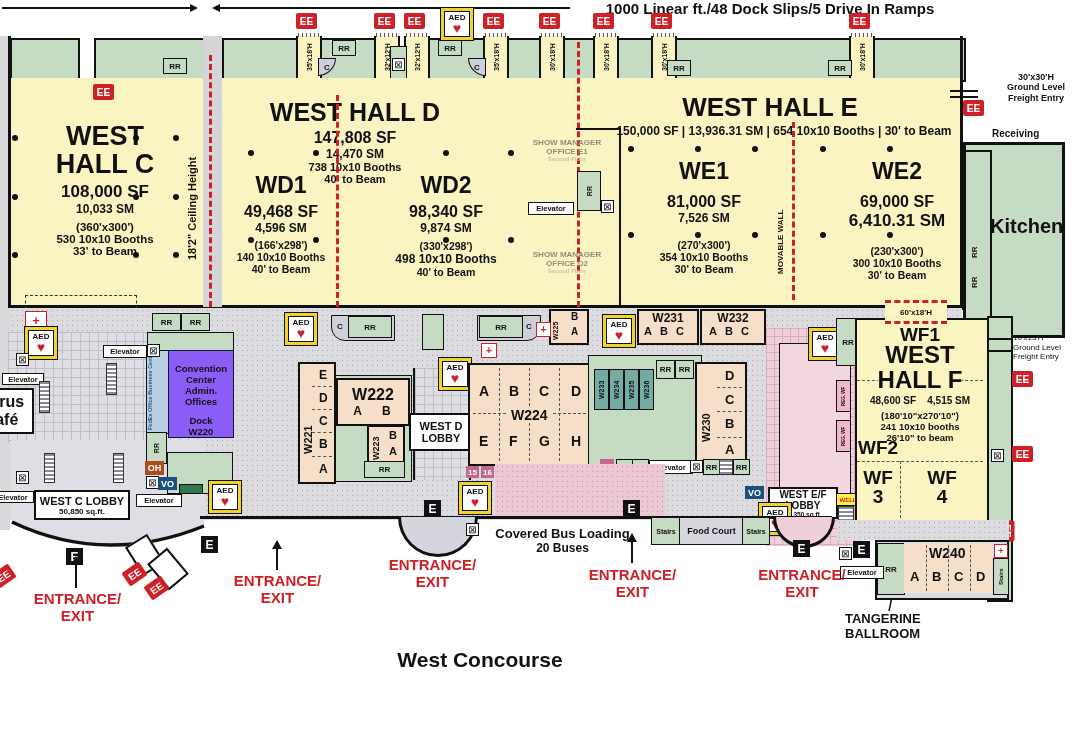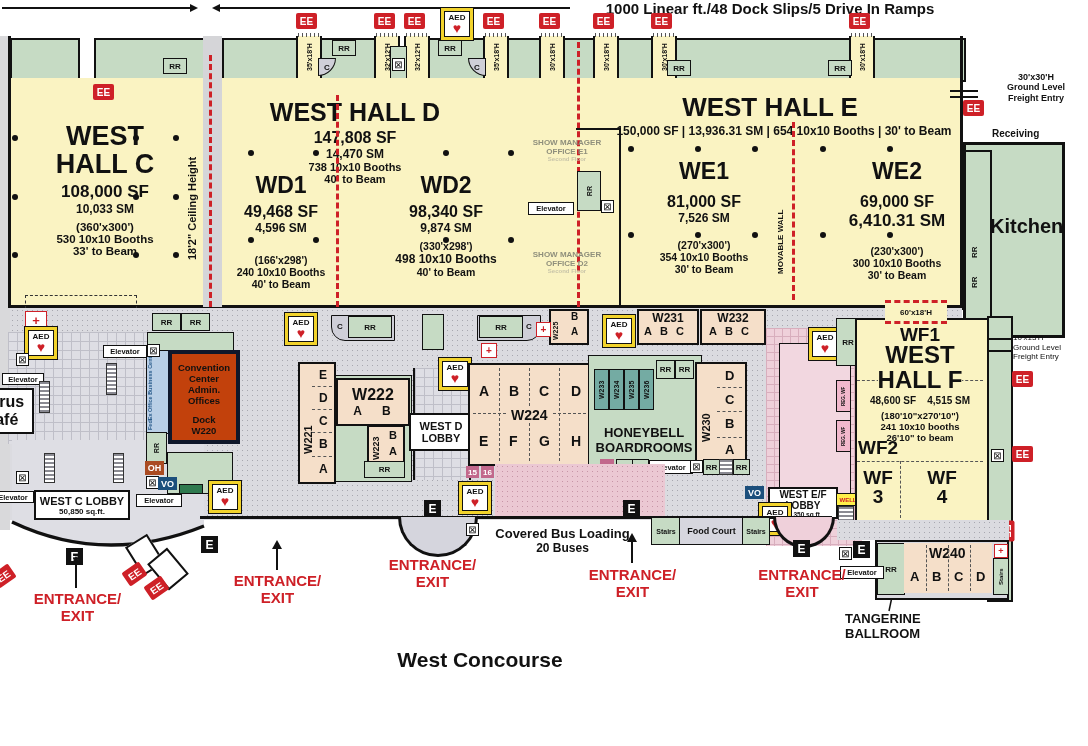--- a/index.html
+++ b/index.html
@@ -145,22 +145,22 @@
     <span class="b" style="font-size:25px">WEST HALL D</span>
     <span class="b" style="font-size:16px;margin-top:2px">147,808 SF</span>
     <span class="b" style="font-size:12px">14,470 SM</span>
     <span class="b" style="font-size:11px">738 10x10 Booths</span>
     <span class="b" style="font-size:11px">40' to Beam</span>
   </div>
   <div class="a flexc" style="left:225px;top:172px;width:112px">
     <span class="b" style="font-size:23px">WD1</span>
     <span class="b" style="font-size:16px;margin-top:4px">49,468 SF</span>
     <span class="b" style="font-size:12px">4,596 SM</span>
-    <span class="b" style="font-size:10.5px;margin-top:19px">(166'x298')</span>
-    <span class="b" style="font-size:10.5px">240 10x10 Booths</span>
+    <span class="b" style="font-size:10.5px;margin-top:4px">(166'x298')</span>
+    <span class="b" style="font-size:10.5px">140 10x10 Booths</span>
     <span class="b" style="font-size:10.5px">40' to Beam</span>
   </div>
   <div class="a dashr" style="left:336px;top:95px;height:212px"></div>
   <div class="a flexc" style="left:390px;top:172px;width:112px">
     <span class="b" style="font-size:23px">WD2</span>
     <span class="b" style="font-size:16px;margin-top:4px">98,340 SF</span>
     <span class="b" style="font-size:12px">9,874 SM</span>
     <span class="b" style="font-size:10.5px;margin-top:5px">(330'x298')</span>
     <span class="b" style="font-size:12px">498 10x10 Booths</span>
     <span class="b" style="font-size:10.5px">40' to Beam</span>
@@ -310,21 +310,21 @@
   </div>
   <div class="a room flexc" style="left:700px;top:309px;width:62px;height:32px">
     <span class="b" style="font-size:12px">W232</span>
     <span class="b" style="font-size:11px;letter-spacing:8px"><span>A</span><span>B</span><span>C</span></span>
   </div>
 
   <div class="a grn" style="left:147px;top:332px;width:85px;height:17px"></div>
   <div class="a" style="left:146px;top:350px;width:21px;height:82px;background:#B9CFE6;border:1px solid #111">
     <span class="vrt b" style="height:80px;width:100%;font-size:5.5px;color:#2B5D8C;text-align:center">FedEx Office Business Center</span>
   </div>
-  <div class="a flexc" style="left:168px;top:350px;width:64px;height:82px;background:#c2410c;border:4px solid #0f172a;justify-content:center;padding-top:4px">
+  <div class="a flexc" style="left:168px;top:350px;width:64px;height:82px;background:#8b5cf6;border:1px solid #0f172a;justify-content:flex-end;padding-top:4px">
     <span class="b" style="font-size:9.5px">Convention</span>
     <span class="b" style="font-size:9.5px">Center</span>
     <span class="b" style="font-size:9.5px">Admin.</span>
     <span class="b" style="font-size:9.5px">Offices</span>
     <span class="b" style="font-size:9.5px;margin-top:8px">Dock</span>
     <span class="b" style="font-size:9.5px">W220</span>
   </div>
   <div class="a grn cx" style="left:146px;top:432px;width:19px;height:30px">
       <span class="vrt b" style="font-size:7px">RR</span>
     </div>
@@ -415,24 +415,20 @@
       <span class="vrt b" style="width:100%;height:100%;font-size:7px;display:flex;align-items:center;justify-content:center">W234</span>
     </div>
   <div class="a teal" style="left:624px;top:369px;width:13px;height:39px">
       <span class="vrt b" style="width:100%;height:100%;font-size:7px;display:flex;align-items:center;justify-content:center">W235</span>
     </div>
   <div class="a teal" style="left:639px;top:369px;width:13px;height:39px">
       <span class="vrt b" style="width:100%;height:100%;font-size:7px;display:flex;align-items:center;justify-content:center">W236</span>
     </div>
   <div class="a rr" style="left:656px;top:360px;width:17px;height:17px">RR</div>
   <div class="a rr" style="left:675px;top:360px;width:17px;height:17px">RR</div>
-  <div class="a flexc" style="left:588px;top:425px;width:112px">
-    <span class="b" style="font-size:13px">HONEYBELL</span>
-    <span class="b" style="font-size:13px">BOARDROOMS</span>
-  </div>
   <div class="a room" style="left:695px;top:362px;width:48px;height:100px">
     <span class="a vrt b" style="left:3px;top:22px;height:56px;font-size:11px">W230</span>
     <span class="a b" style="left:28px;top:4px;font-size:13px">D</span>
     <span class="a b" style="left:28px;top:28px;font-size:13px">C</span>
     <span class="a b" style="left:28px;top:52px;font-size:13px">B</span>
     <span class="a b" style="left:28px;top:78px;font-size:13px">A</span>
     <span class="a dh" style="left:20px;top:23px;width:25px"></span>
     <span class="a dh" style="left:20px;top:47px;width:25px"></span>
     <span class="a dh" style="left:20px;top:73px;width:25px"></span>
   </div>

